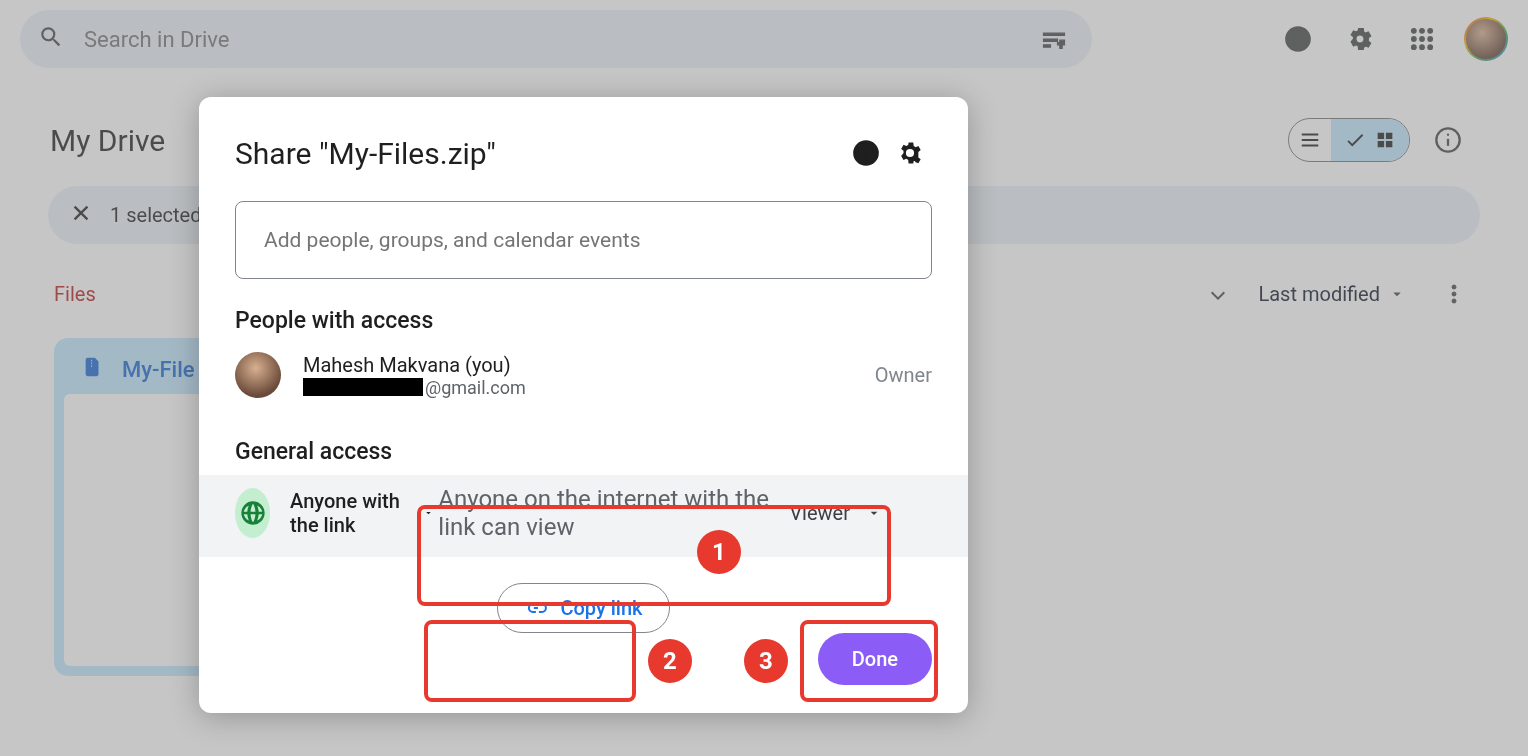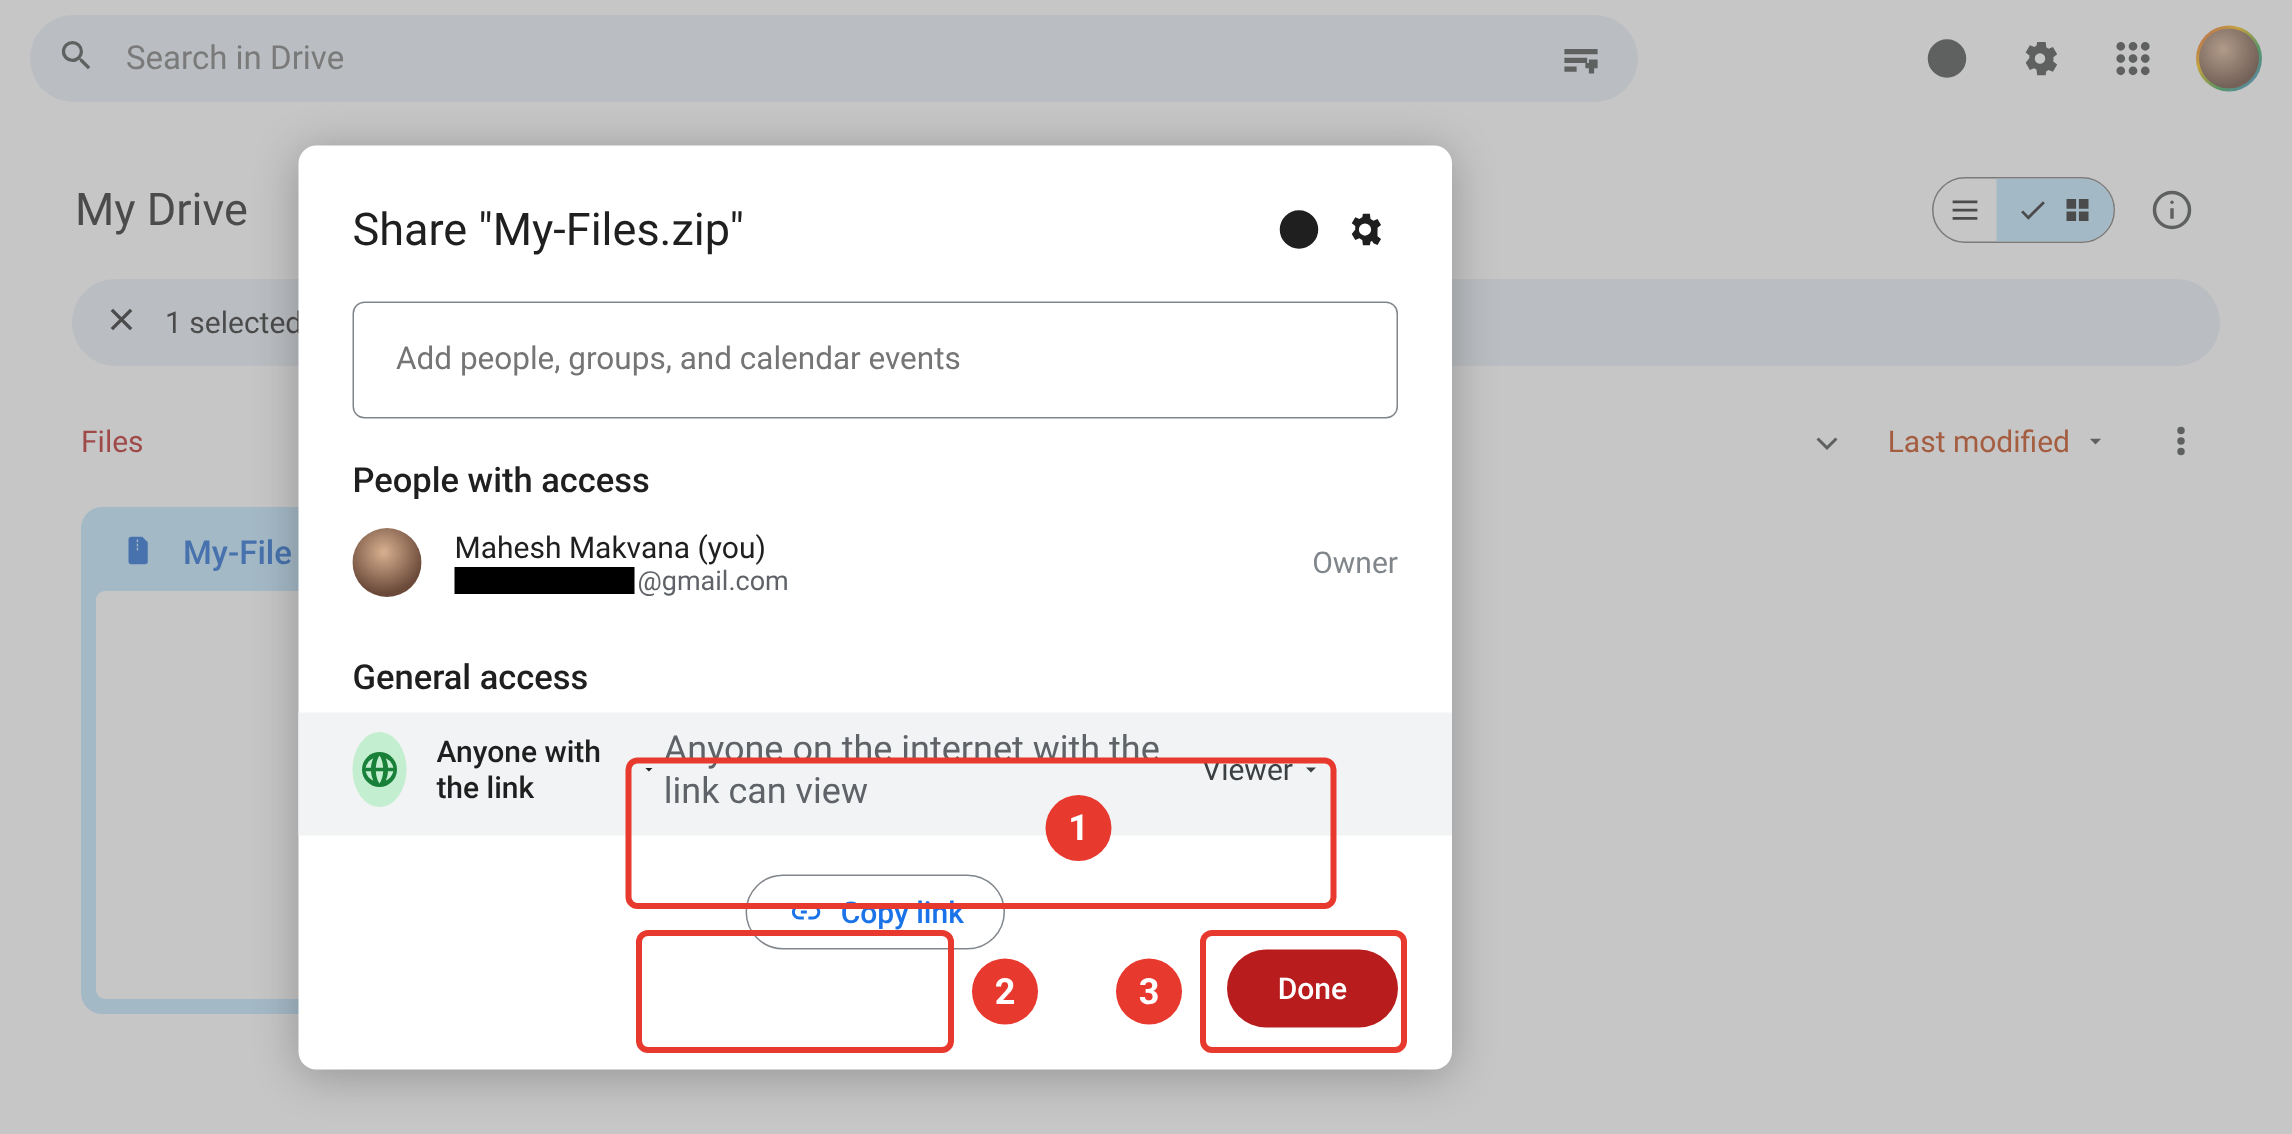--- a/index.html
+++ b/index.html
@@ -29,21 +29,21 @@
   .info-icon svg { width:28px; height:28px; fill:none; stroke:#444746; stroke-width:2; }
 
   .selection-bar { margin: 6px 4px 0 4px; height:58px; background:#e9eef6; border-radius:30px; display:flex; align-items:center; padding:0 22px; gap:18px; }
   .close-x svg { width:22px; height:22px; stroke:#1f1f1f; stroke-width:2.5; fill:none; }
   .sel-text { font-size:20px; color:#1f1f1f; }
 
   .list-header { display:flex; align-items:center; justify-content:space-between; padding: 30px 10px 14px 10px; }
   .files-label { font-size:20px; color:#b91c1c; font-weight:400; }
   .list-right { display:flex; align-items:center; gap:28px; }
   .arrow-down svg { width:24px; height:24px; fill:#444746; }
-  .sort-label { font-size:20px; color:#c2410c; display:flex; align-items:center; gap:8px; }
+  .sort-label { font-size:20px; color:#0f172a; display:flex; align-items:center; gap:8px; }
   .sort-label svg { width:18px; height:18px; fill:#444746; }
   .more-v svg { width:24px; height:24px; fill:#444746; }
 
   .file-card { margin: 10px 0 0 10px; width:320px; border-radius:14px; background:#c2e7ff; overflow:hidden; }
   .file-card-head { display:flex; align-items:center; gap:18px; padding:18px 20px 12px 28px; }
   .file-type-icon svg { width:22px; height:22px; fill:#1967d2; }
   .file-name { font-size:22px; font-weight:500; color:#1967d2; }
   .file-preview { margin:0 10px 10px 10px; height:272px; background:#fff; border-radius:6px; }
 
   
@@ -70,27 +70,27 @@
   .owner-label { font-size:20px; color:#80868b; }
 
   .ga-block { margin:10px -36px 0 -36px; background:#f1f3f4; padding:10px 36px 16px 36px; position:relative; }
   .ga-icon-wrap { width:50px; height:50px; border-radius:50%; background:#c4eed0; display:flex; align-items:center; justify-content:center; }
   .ga-icon-wrap svg { width:28px; height:28px; fill:#188038; }
   .ga-row { display:flex; align-items:center; gap:20px; }
   .ga-text { display:flex; gap:4px; }
   .ga-main { display:flex; align-items:center; gap:10px; font-size:20px; font-weight:500; color:#1f1f1f; }
   .ga-main svg { width:16px; height:16px; fill:#1f1f1f; }
   .ga-sub { font-size:24px; color:#5f6368; }
-  .role-drop { margin-left:auto; display:flex; align-items:center; padding-right:50px; gap:4px; font-size:20px; color:#3c4043; }
+  .role-drop { margin-left:auto; display:flex; align-items:center; padding-right:50px; gap:16px; font-size:20px; color:#3c4043; }
   .role-drop svg { width:16px; height:16px; fill:#3c4043; }
 
   .dlg-footer { display:flex; align-items:center; margin-top:26px; position:relative;flex-direction:column; }
   .copy-link-btn { display:flex; align-items:center; gap:12px; border:1px solid #80868b; border-radius:26px; padding:12px 26px; font-size:20px; font-weight:500; color:#1a73e8; cursor:pointer; }
   .copy-link-btn svg { width:24px; height:24px; fill:#1a73e8; }
-  .done-btn { margin-left:auto; background:#b91c1c; color:#fff; border:none; border-radius:26px; padding:14px 34px; font-size:20px; font-weight:500; cursor:pointer; }
+  .done-btn { margin-left:auto; background:#8b5cf6; color:#fff; border:none; border-radius:26px; padding:14px 34px; font-size:20px; font-weight:500; cursor:pointer; }
 
   
   .redbox { position:absolute; border:4px solid #e8392f; border-radius:8px; pointer-events:none; z-index:20; }
   .redcircle { position:absolute; width:44px; height:44px; border-radius:50%; background:#e8392f; color:#fff; font-size:24px; font-weight:700; display:flex; align-items:center; justify-content:center; z-index:21; pointer-events:none; }
 </style>
 </head>
 <body>
 
 <div class="topbar">
   <div class="search-wrap">

